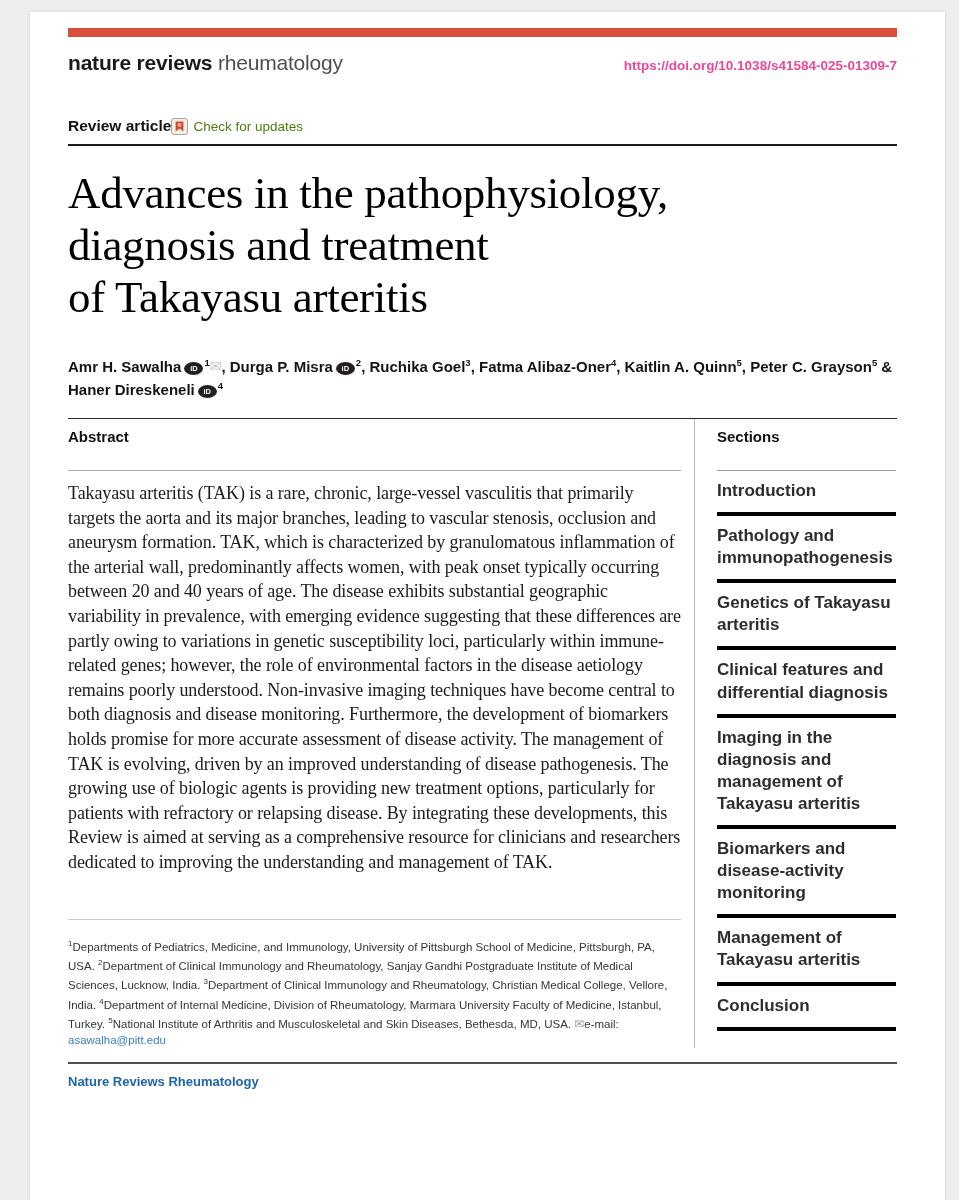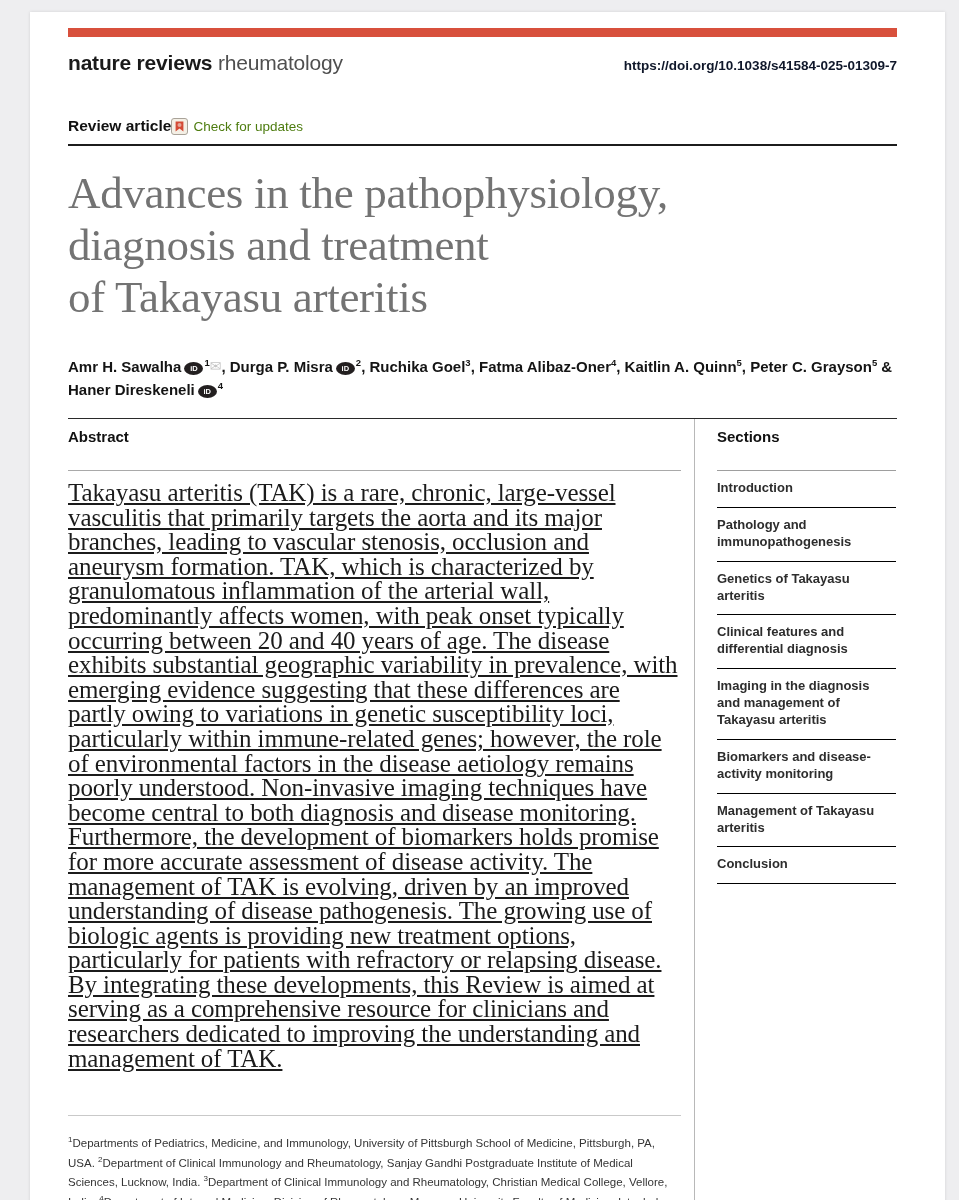--- a/index.html
+++ b/index.html
@@ -27,70 +27,70 @@
   .doi { font-size:13.5px; font-weight:700; text-decoration:none; }
 
   
   .labelrow { display:flex; justify-content:flex-start; align-items:center; margin-top:42px; width:829px; }
   .article-type { font-size:15.5px; font-weight:700; color:#111; }
   .check-updates { display:flex; align-items:center; gap:5px; font-size:13.5px; color:#4d7c0f; cursor:pointer; }
   .rule-dark { width:829px; border-bottom:2px solid #1c1c1c; margin-top:9px; }
 
   
   .title { margin-top:21px; font-family:"Liberation Serif", serif; font-weight:400;
-           font-size:45px; line-height:52px; color:#737373; letter-spacing:-0.3px; }
+           font-size:45px; line-height:52px; color:#000000; letter-spacing:-0.3px; }
   .title span { display:block; }
 
   
   .authors { margin-top:33px; width:829px; font-size:15px; font-weight:700; line-height:1.5; color:#141414; }
   .authors sup { font-size:9.5px; font-weight:700; }
   .orcid {
     display:inline-block; width:19px; height:13px; border-radius:50%;
     background:#231f20; color:#fff; font-size:7.5px; font-weight:700;
     text-align:center; line-height:13px; vertical-align:1px; margin:0 1px 0 3px;
     font-style:normal; cursor:pointer;
   }
   .env { color:#c4c4c4; font-weight:400; font-size:14px; vertical-align:1px; cursor:pointer; }
 
   
   .main { margin-top:17px; width:829px; border-top:1.5px solid #2a2a2a; display:flex; }
   .col-left { width:613px; }
   .col-right { width:202px; margin-left:13px; border-left:1px solid #b8b8b8; padding-left:22px; }
   .heading { font-size:15px; font-weight:700; color:#111; padding-top:9px; }
   .hairline { border-bottom:1px solid #a9a9a9; margin-top:25px; }
-  .abstract { margin-top:10px; font-family:"Liberation Serif", serif; font-size:25px;
-              line-height:24.6px; color:#1b1b1b; letter-spacing:-0.1px;text-decoration:underline; }
+  .abstract { margin-top:10px; font-family:"Liberation Serif", serif; font-size:18px;
+              line-height:24.6px; color:#1b1b1b; letter-spacing:-0.1px; }
 
   .affils { margin-top:44px; border-top:1px solid #c9c9c9; padding-top:16px;
             font-size:11.5px; line-height:15.6px; color:#353535; }
   .affils sup { font-size:8px; }
   .affils .env { font-size:12px; color:#9a9a9a; vertical-align:0; }
   .email-link { text-decoration:none; }
 
-  .section-item { font-size:13px; font-weight:600; color:#2d2d2d; line-height:1.3;
-                  padding:9px 0 10px 0; border-bottom:1px solid #000000; cursor:pointer; }
+  .section-item { font-size:17px; font-weight:600; color:#2d2d2d; line-height:1.3;
+                  padding:9px 0 10px 0; border-bottom:4px solid #000000; cursor:pointer; }
   .sections-top-hairline { border-bottom:1px solid #9e9e9e; margin-top:25px; }
 
   
   .footer-rule { width:829px; border-bottom:2px solid #4f4f4f; margin-top:14px; }
   .footer-journal { margin-top:10px; font-size:13px; font-weight:700; text-decoration:none; display:inline-block; }
 </style>
 </head>
 <body>
 
 <div class="page">
   <div class="content">
 
     <div class="topbar" style="background: rgb(216, 80, 60);"></div>
 
     <div class="masthead">
       <div class="journal">
         <span class="bold">nature reviews</span><span class="light"> rheumatology</span>
       </div>
-      <a class="doi" href="#" style="color: #0f172a;">https://doi.org/10.1038/s41584-025-01309-7</a>
+      <a class="doi" href="#" style="color: #ec4899;">https://doi.org/10.1038/s41584-025-01309-7</a>
     </div>
 
     <div class="labelrow">
       <div class="article-type">Review article</div>
       <div class="check-updates">
         <span>
           <svg width="17" height="17" viewBox="0 0 17 17" style="display:block">
             <rect x="0.5" y="0.5" width="16" height="16" rx="2.5" fill="#f4efe5" stroke="#a9a399"></rect>
             <path d="M4.6 3.6 h7.8 v9.8 l-3.9-2.9 -3.9 2.9 z" fill="#d44a35"></path>
             <circle cx="8.5" cy="7" r="2" fill="#f4efe5" opacity="0.55"></circle>

